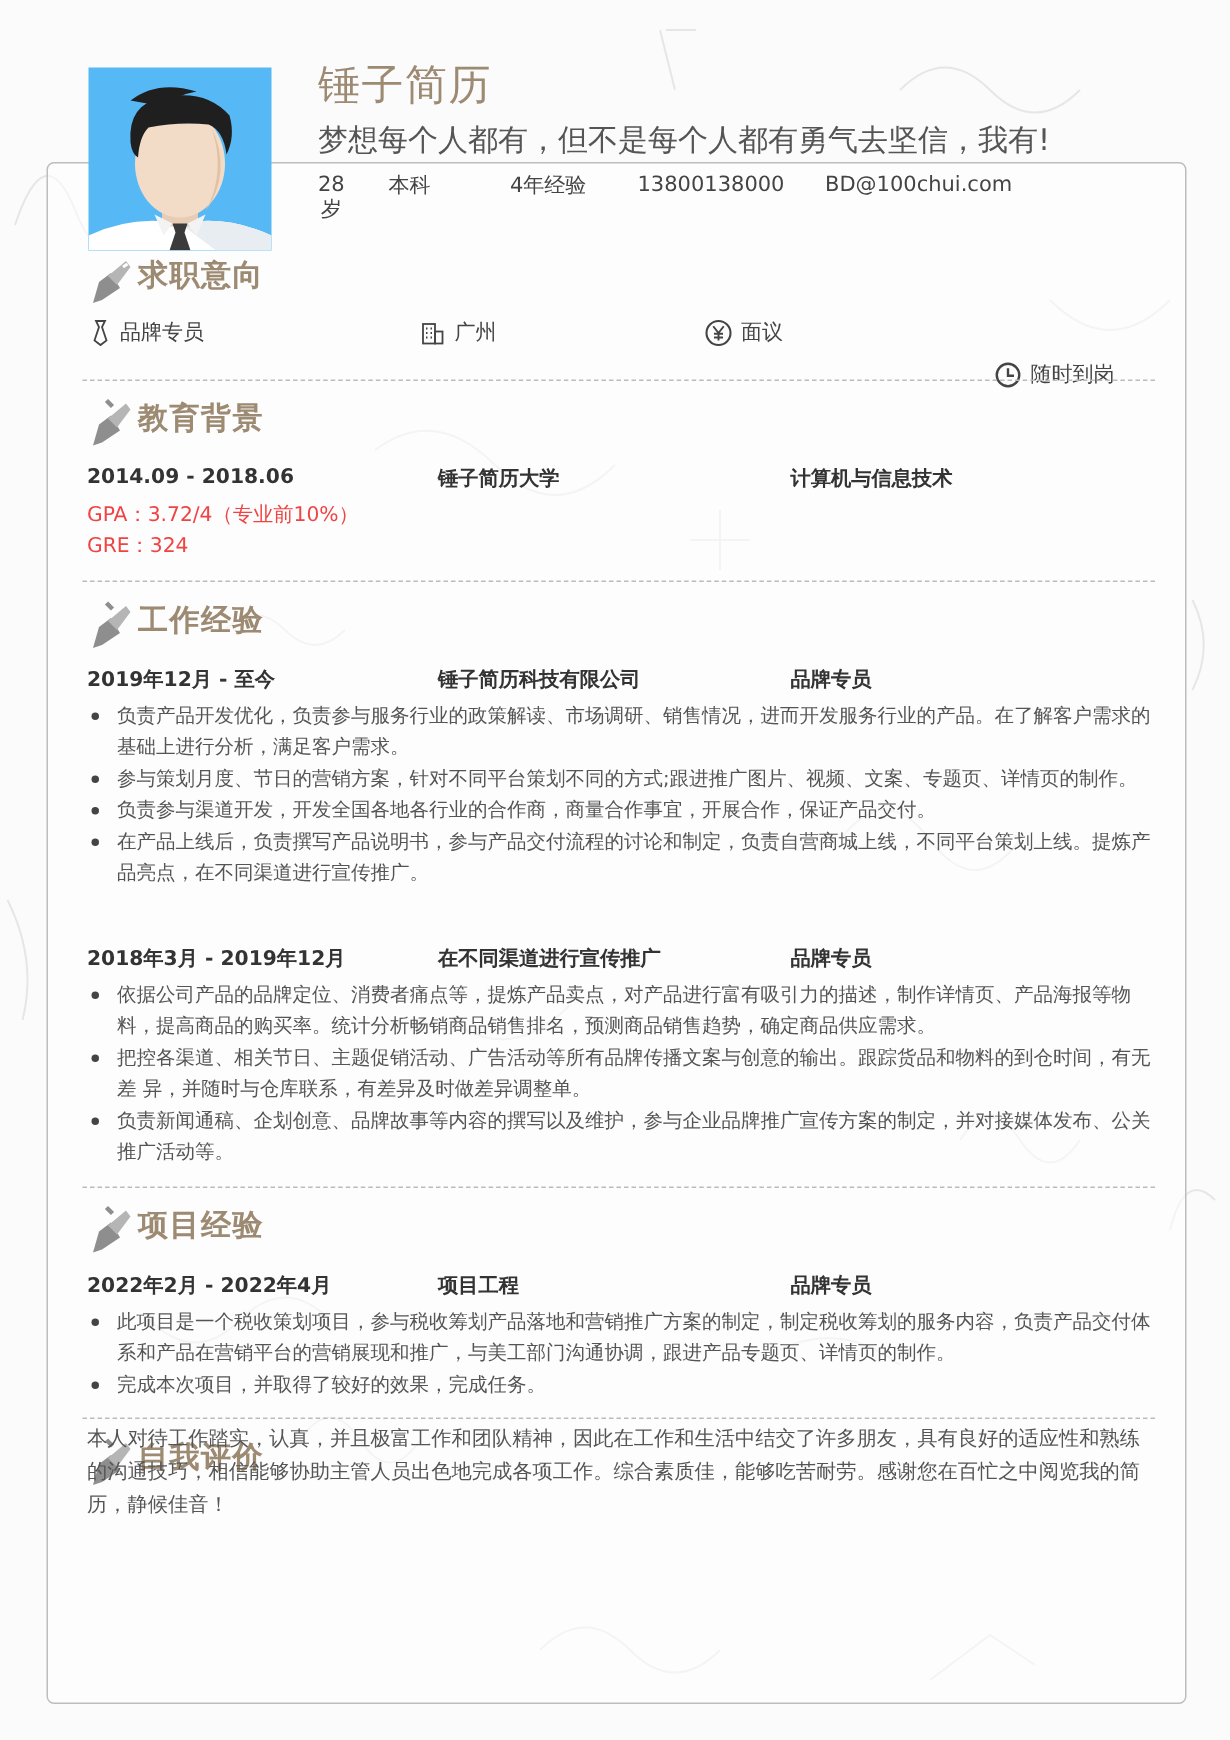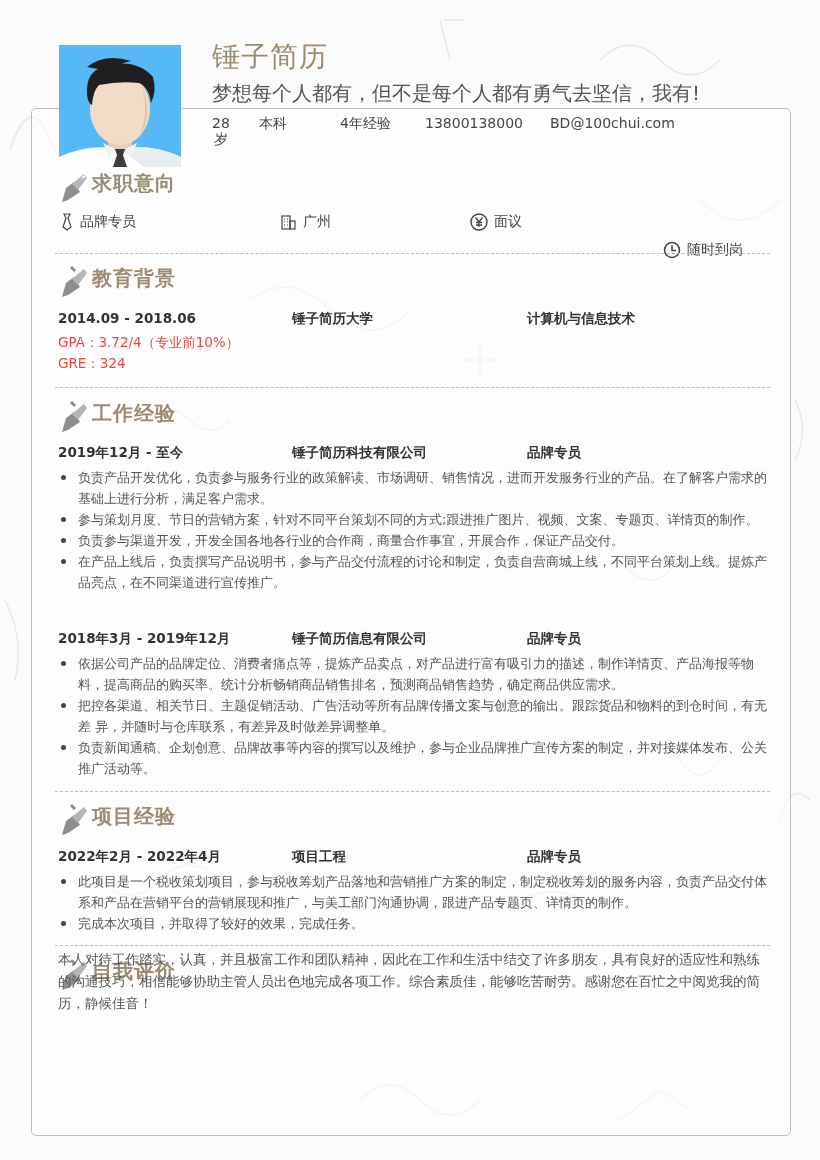--- a/index.html
+++ b/index.html
@@ -168,21 +168,21 @@
 </div>
 <ul class="bul" style="top:467px;">
   <li>负责产品开发优化，负责参与服务行业的政策解读、市场调研、销售情况，进而开发服务行业的产品。在了解客户需求的基础上进行分析，满足客户需求。</li>
   <li>参与策划月度、节日的营销方案，针对不同平台策划不同的方式;跟进推广图片、视频、文案、专题页、详情页的制作。</li>
   <li>负责参与渠道开发，开发全国各地各行业的合作商，商量合作事宜，开展合作，保证产品交付。</li>
   <li>在产品上线后，负责撰写产品说明书，参与产品交付流程的讨论和制定，负责自营商城上线，不同平台策划上线。提炼产品亮点，在不同渠道进行宣传推广。</li>
 </ul>
 
 <div class="row3" style="top:630px;">
   <span style="left:0;">2018年3月 - 2019年12月</span>
-  <span style="left:234px;">锤子简历信息有限公司</span>
+  <span style="left:234px;">在不同渠道进行宣传推广</span>
   <span style="left:469px;">品牌专员</span>
 </div>
 <ul class="bul" style="top:653px;">
   <li>依据公司产品的品牌定位、消费者痛点等，提炼产品卖点，对产品进行富有吸引力的描述，制作详情页、产品海报等物料，提高商品的购买率。统计分析畅销商品销售排名，预测商品销售趋势，确定商品供应需求。</li>
   <li>把控各渠道、相关节日、主题促销活动、广告活动等所有品牌传播文案与创意的输出。跟踪货品和物料的到仓时间，有无差 异，并随时与仓库联系，有差异及时做差异调整单。</li>
   <li>负责新闻通稿、企划创意、品牌故事等内容的撰写以及维护，参与企业品牌推广宣传方案的制定，并对接媒体发布、公关推广活动等。</li>
 </ul>
 
 <div class="divider" style="top:791px;"></div>
 

